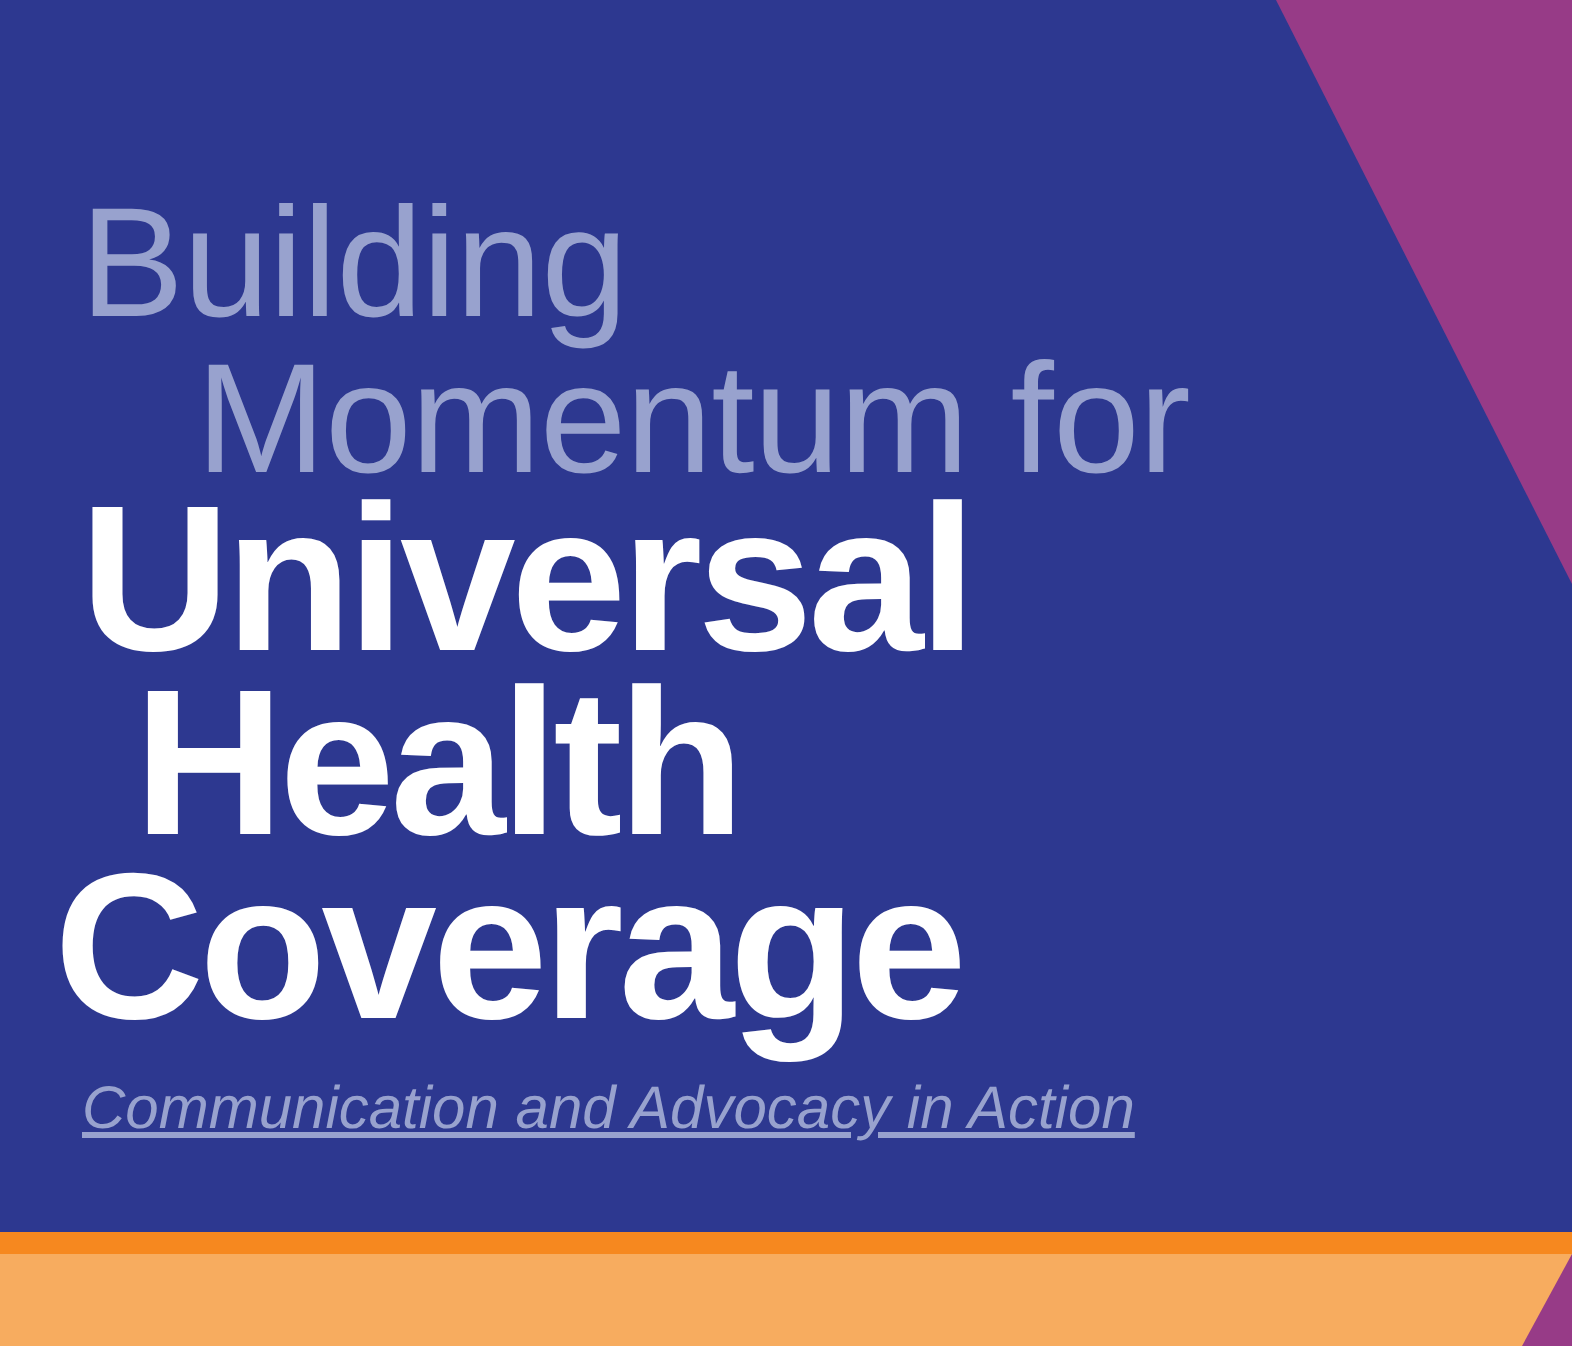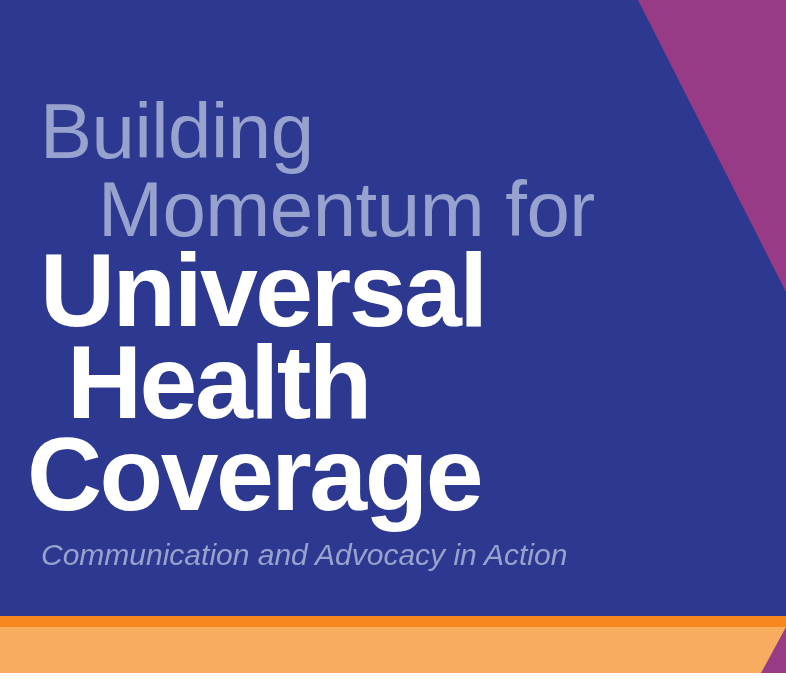--- a/index.html
+++ b/index.html
@@ -120,20 +120,21 @@
     left: 41px;
     top: 538px;
     color: #98A2CE;
     font-family: "Liberation Sans", sans-serif;
     font-style: italic;
     font-weight: 400;
     font-size: 30px;
     line-height: 34px;
     letter-spacing: 0px;
     white-space: nowrap;
+    text-decoration: underline;
   }
 </style>
 </head>
 <body>
 
 <div id="cover">
 
   <div class="bg-blue"></div>
 
   <div class="bg-purple-top"></div>

